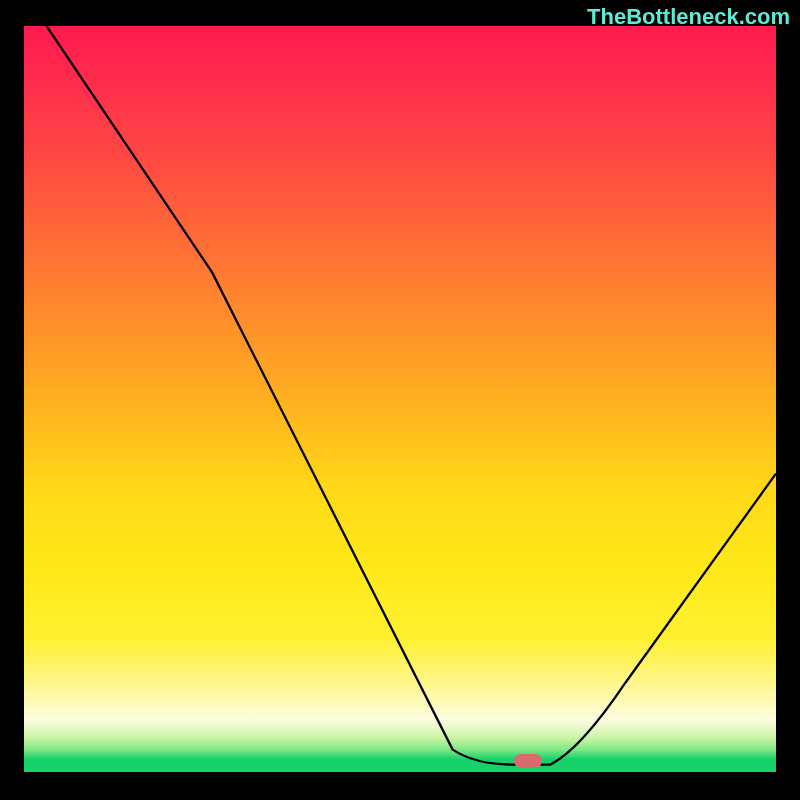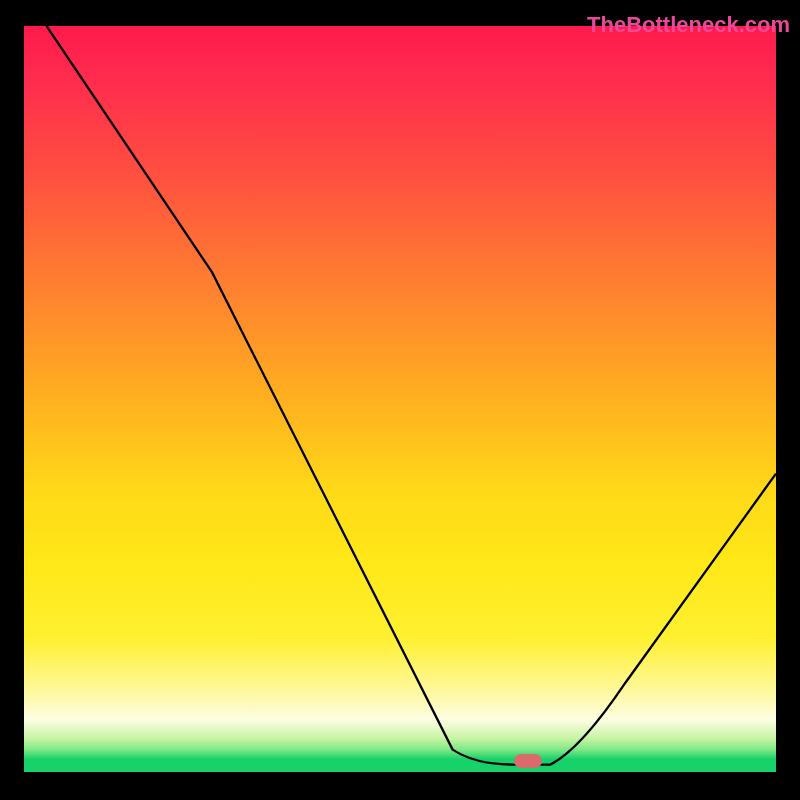--- a/index.html
+++ b/index.html
@@ -6,23 +6,23 @@
   body {
     width: 800px;
     height: 800px;
     background: #000;
     position: relative;
     font-family: Arial, sans-serif;
     overflow: hidden;
   }
   .watermark {
     position: absolute;
-    top: 12px;
+    top: 4px;
     right: 10px;
-    color: #ec4899;
+    color: #5eead4;
     font-size: 22px;
     font-weight: bold;
     z-index: 10;
   }
   .plot-area {
     position: absolute;
     left: 24px;
     top: 26px;
     width: 752px;
     height: 746px;

